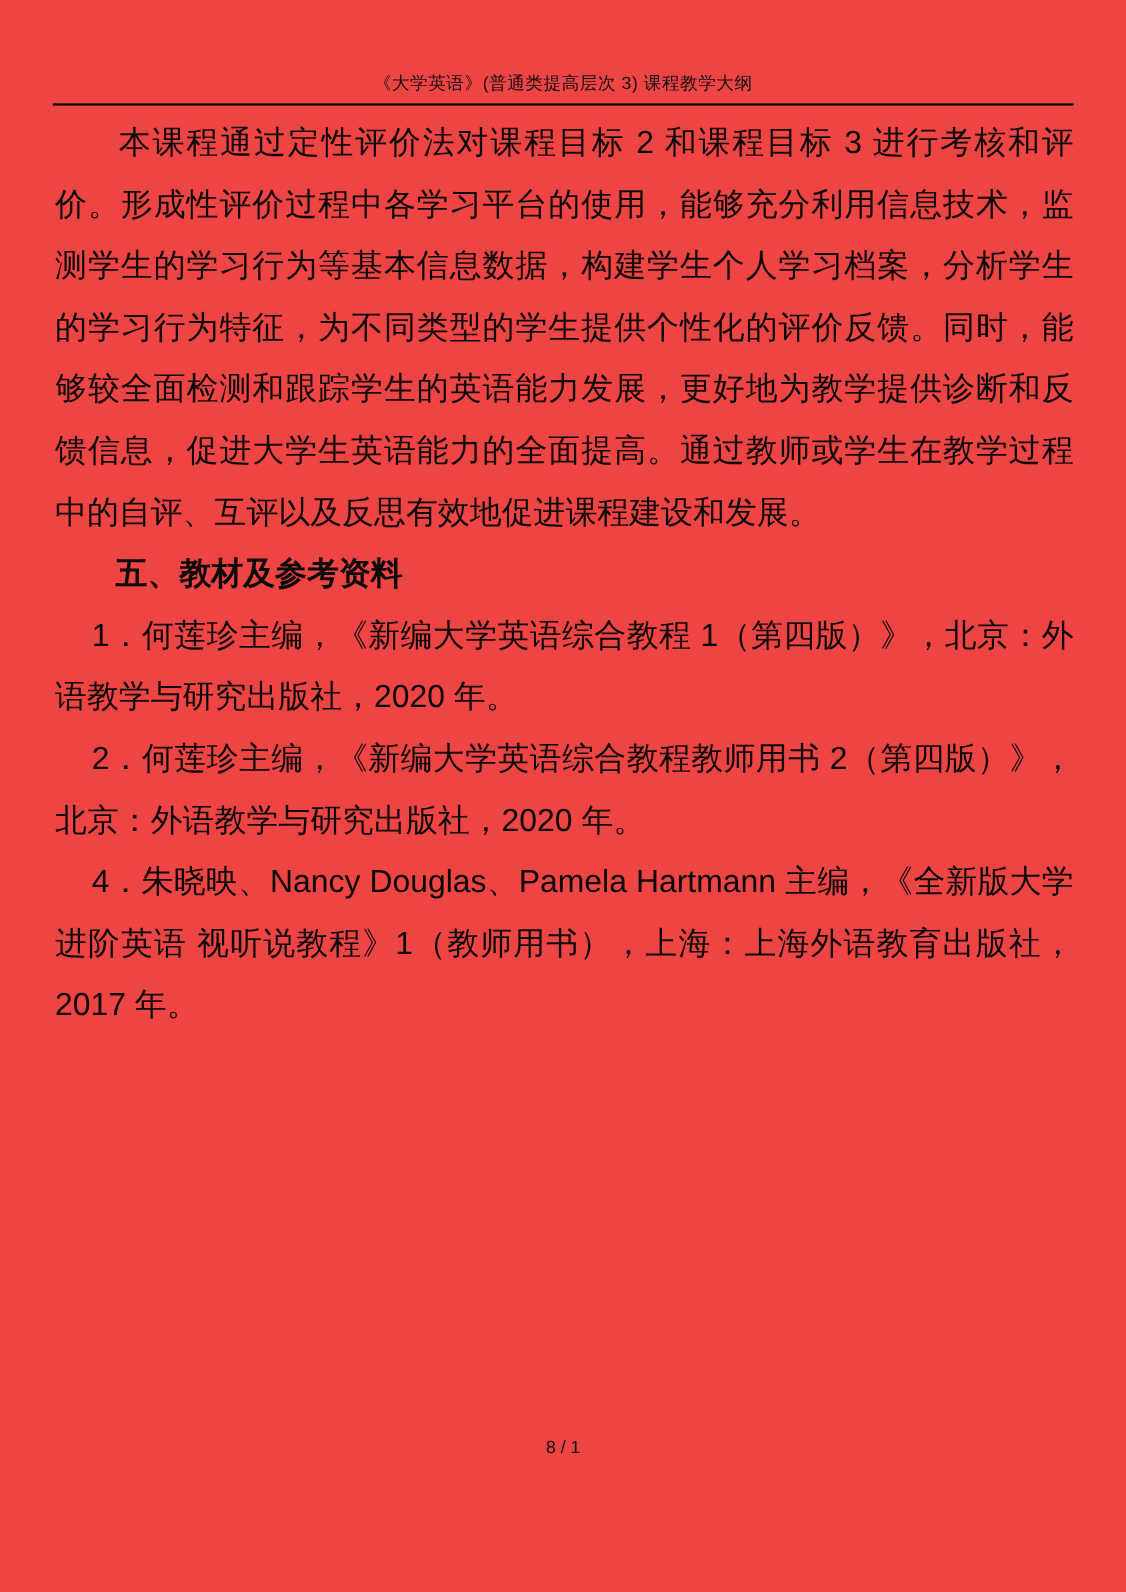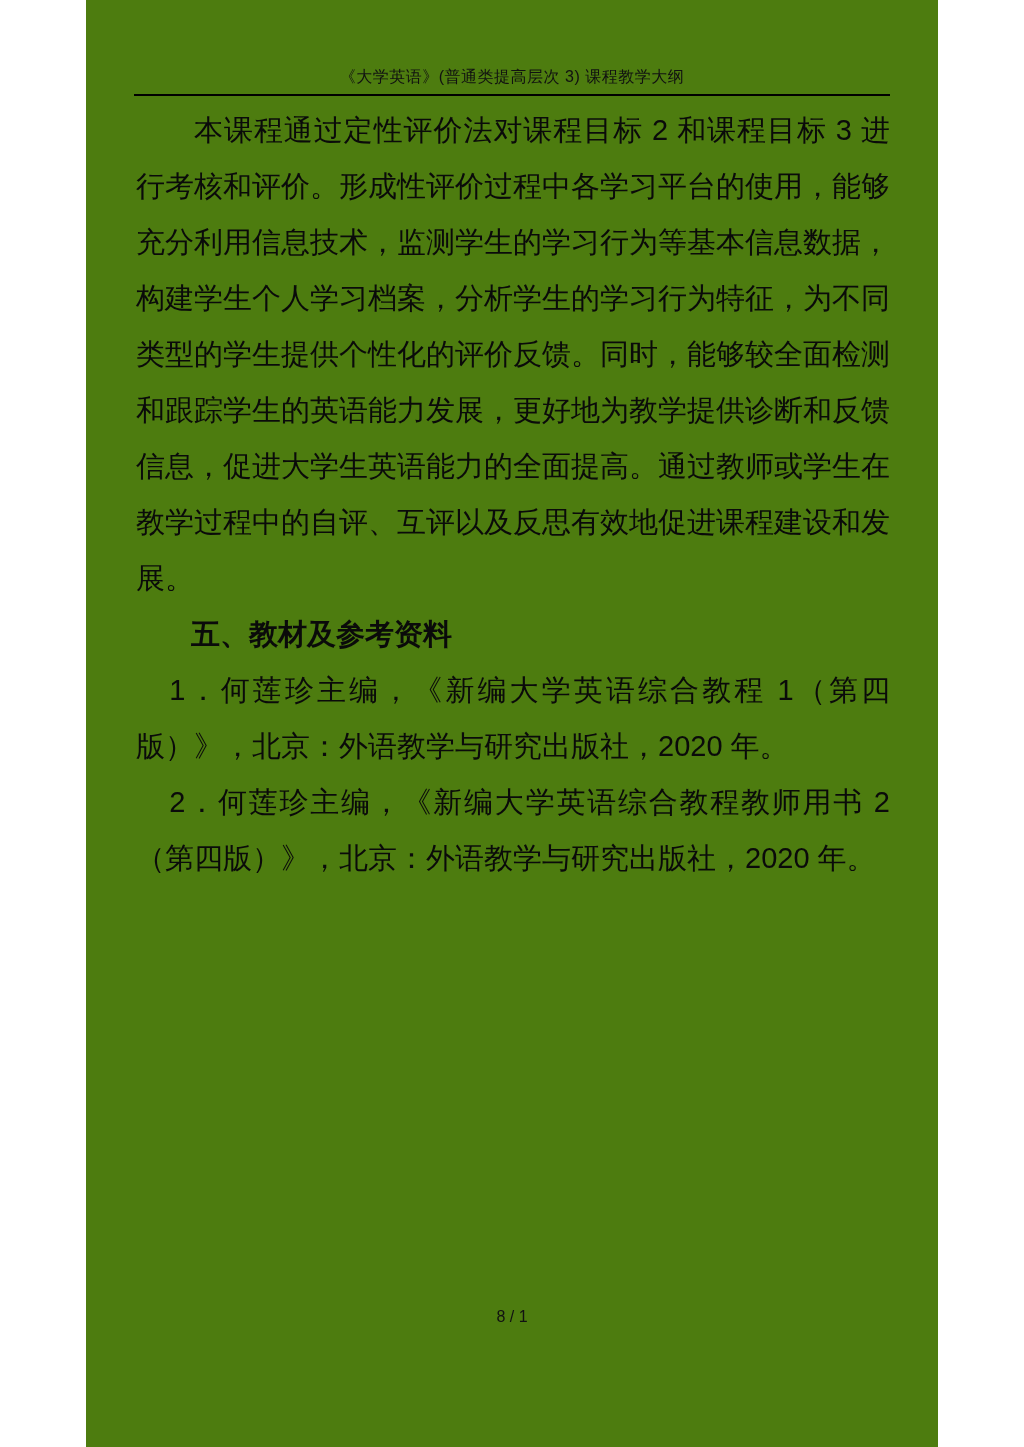--- a/index.html
+++ b/index.html
@@ -1,22 +1,22 @@
 <!DOCTYPE html>
 <html><head>
 <meta charset="utf-8">
 <style>
   * { margin: 0; padding: 0; box-sizing: border-box; }
   html, body { background: #ffffff; }
   .page {
     position: relative;
-    width: 852px;
+    width: 1024px;
     height: 1447px;
     margin: 0 auto;
-    background: #4d7c0f;
+    background: #ef4444;
     color: #000000;
     overflow: hidden;
   }
   .page-header {
     padding-top: 66px;
     margin: 0 48px;
     border-bottom: 2px solid #000000;
   }
   .header-title {
     font-family: "Liberation Sans", "DejaVu Sans", sans-serif;
@@ -73,19 +73,20 @@
   <div class="content">
     <p class="body-paragraph">本课程通过定性评价法对课程目标 2 和课程目标 3 进行考核和评价。形成性评价过程中各学习平台的使用，能够充分利用信息技术，监测学生的学习行为等基本信息数据，构建学生个人学习档案，分析学生的学习行为特征，为不同类型的学生提供个性化的评价反馈。同时，能够较全面检测和跟踪学生的英语能力发展，更好地为教学提供诊断和反馈信息，促进大学生英语能力的全面提高。通过教师或学生在教学过程中的自评、互评以及反思有效地促进课程建设和发展。</p>
 
     <h2 class="section-heading">五、教材及参考资料</h2>
 
     <p class="reference-item">1．何莲珍主编，《新编大学英语综合教程 1（第四版）》，北京：外语教学与研究出版社，2020 年。</p>
 
     <p class="reference-item">2．何莲珍主编，《新编大学英语综合教程教师用书 2（第四版）》，北京：外语教学与研究出版社，2020 年。</p>
 
 
+    <p class="reference-item">4．朱晓映、Nancy Douglas、Pamela Hartmann 主编，《全新版大学进阶英语 视听说教程》1（教师用书），上海：上海外语教育出版社，2017 年。</p>
   </div>
 
   <div class="page-footer">
     <span class="page-number">8 / 1</span>
   </div>
 
 </div>
 
 </body></html>

